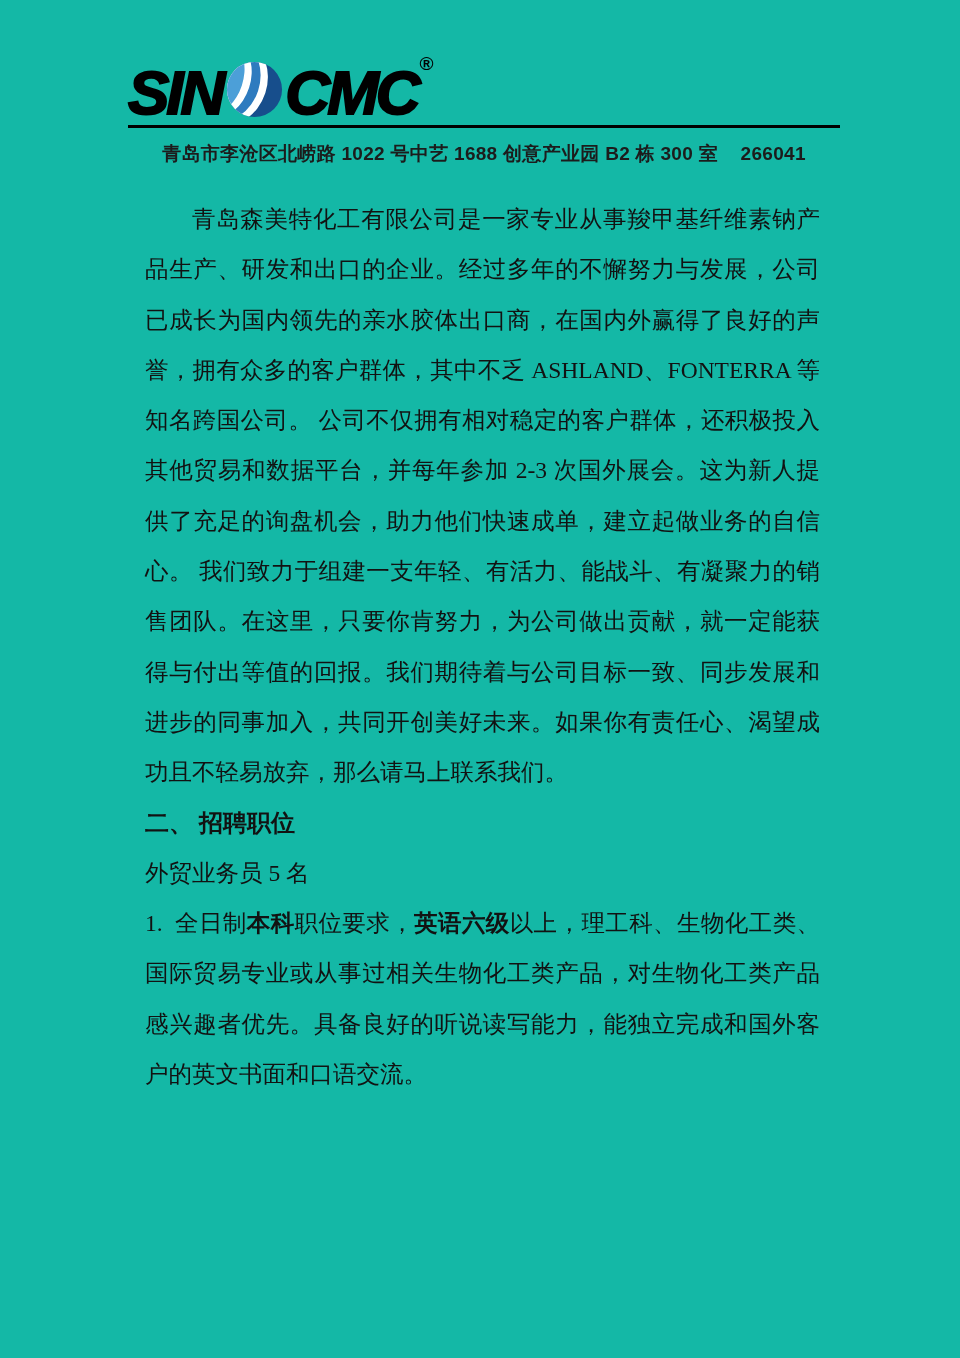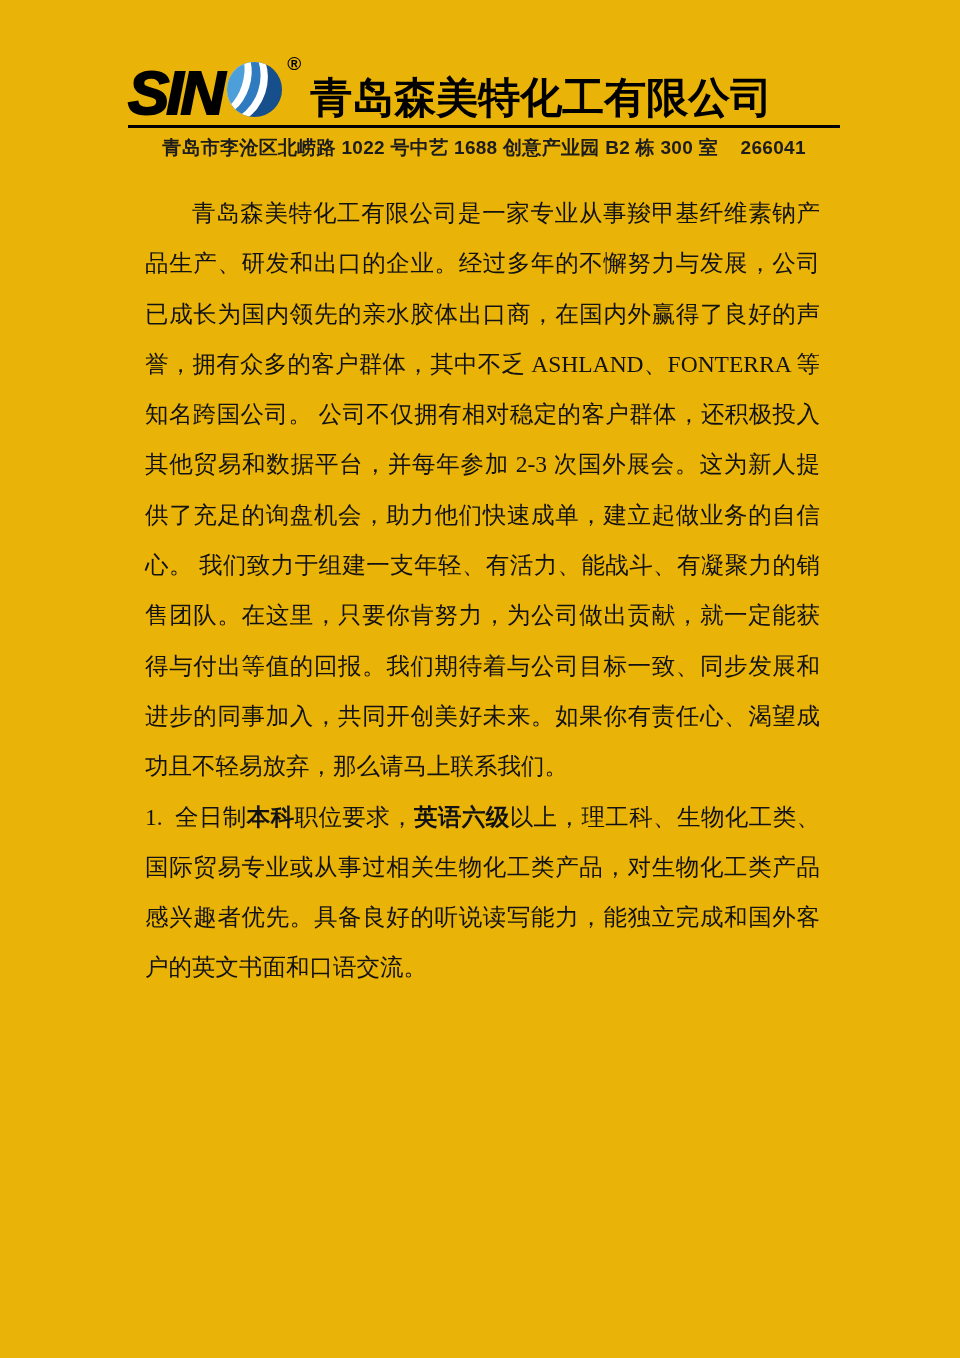--- a/index.html
+++ b/index.html
@@ -2,21 +2,21 @@
 <html><head>
 <meta charset="utf-8">
 <style>
   * { margin: 0; padding: 0; box-sizing: border-box; }
   html, body { background: #e8e8e8; }
   .page {
     position: relative;
     width: 960px;
     height: 1358px;
     margin: 0 auto;
-    background: #eab308;
+    background: #14b8a6;
     padding: 55px 140px 0 145px;
     overflow: hidden;
     color: #000;
   }
 
   
   .letterhead { width: 712px; margin-left: -17px; }
   .logo-row {
     display: flex;
     align-items: flex-end;
@@ -58,21 +58,21 @@
     line-height: 1;
     margin-left: 9px;
     letter-spacing: 0px;
   }
   .address-row {
     text-align: center;
     font-family: "Liberation Sans", "DejaVu Sans", sans-serif;
     font-weight: 600;
     font-size: 19px;
     color: #1c1c1c;
-    padding-top: 7px;
+    padding-top: 13px;
     letter-spacing: 0.3px;
     white-space: nowrap;
   }
   .postal-code { margin-left: 17px; }
 
   
   .doc-title {
     margin-top: 31px;
     text-align: center;
     font-family: "Liberation Serif", "DejaVu Serif", serif;
@@ -117,31 +117,33 @@
         <g clip-path="url(#globe-clip)">
           <rect width="60" height="60" fill="#174E8C"></rect>
           <g transform="rotate(18 30 30)">
             <ellipse cx="2" cy="30" rx="40" ry="47" fill="#FFFFFF"></ellipse>
             <ellipse cx="0" cy="30" rx="34" ry="43" fill="#2E7BBF"></ellipse>
             <ellipse cx="-2" cy="30" rx="26" ry="39" fill="#FFFFFF"></ellipse>
             <ellipse cx="-4" cy="30" rx="20" ry="35" fill="#4C9FD8"></ellipse>
           </g>
         </g>
       </svg>
+      <span class="logo-text">CMC</span>
       <span class="reg-mark">®</span>
-      <span class="company-name">青岛森美特化工有限公司</span>
     </div>
     <div class="address-row">
       <span>青岛市李沧区北崂路 1022 号中艺 1688 创意产业园 B2 栋 300 室</span>
       <span class="postal-code">266041</span>
     </div>
   </div>
 
 
   <div class="doc-body">
 
     <p class="indent-2em">青岛森美特化工有限公司是一家专业从事羧甲基纤维素钠产品生产、研发和出口的企业。经过多年的不懈努力与发展，公司已成长为国内领先的亲水胶体出口商，在国内外赢得了良好的声誉，拥有众多的客户群体，其中不乏 ASHLAND、FONTERRA 等知名跨国公司。 公司不仅拥有相对稳定的客户群体，还积极投入其他贸易和数据平台，并每年参加 2-3 次国外展会。这为新人提供了充足的询盘机会，助力他们快速成单，建立起做业务的自信心。 我们致力于组建一支年轻、有活力、能战斗、有凝聚力的销售团队。在这里，只要你肯努力，为公司做出贡献，就一定能获得与付出等值的回报。我们期待着与公司目标一致、同步发展和进步的同事加入，共同开创美好未来。如果你有责任心、渴望成功且不轻易放弃，那么请马上联系我们。</p>
 
+    <div class="section-heading">二、 招聘职位</div>
+    <p>外贸业务员 5 名</p>
 
     <p><span class="item-number">1.</span><span><span>全日制</span><span class="seg-bold">本科</span><span>职位要求，</span><span class="seg-bold">英语六级</span><span>以上，理工科、生物化工类、国际贸易专业或从事过相关生物化工类产品，对生物化工类产品感兴趣者优先。具备良好的听说读写能力，能独立完成和国外客户的英文书面和口语交流。</span></span></p>
 
   </div>
 </div>
 
 </body></html>

